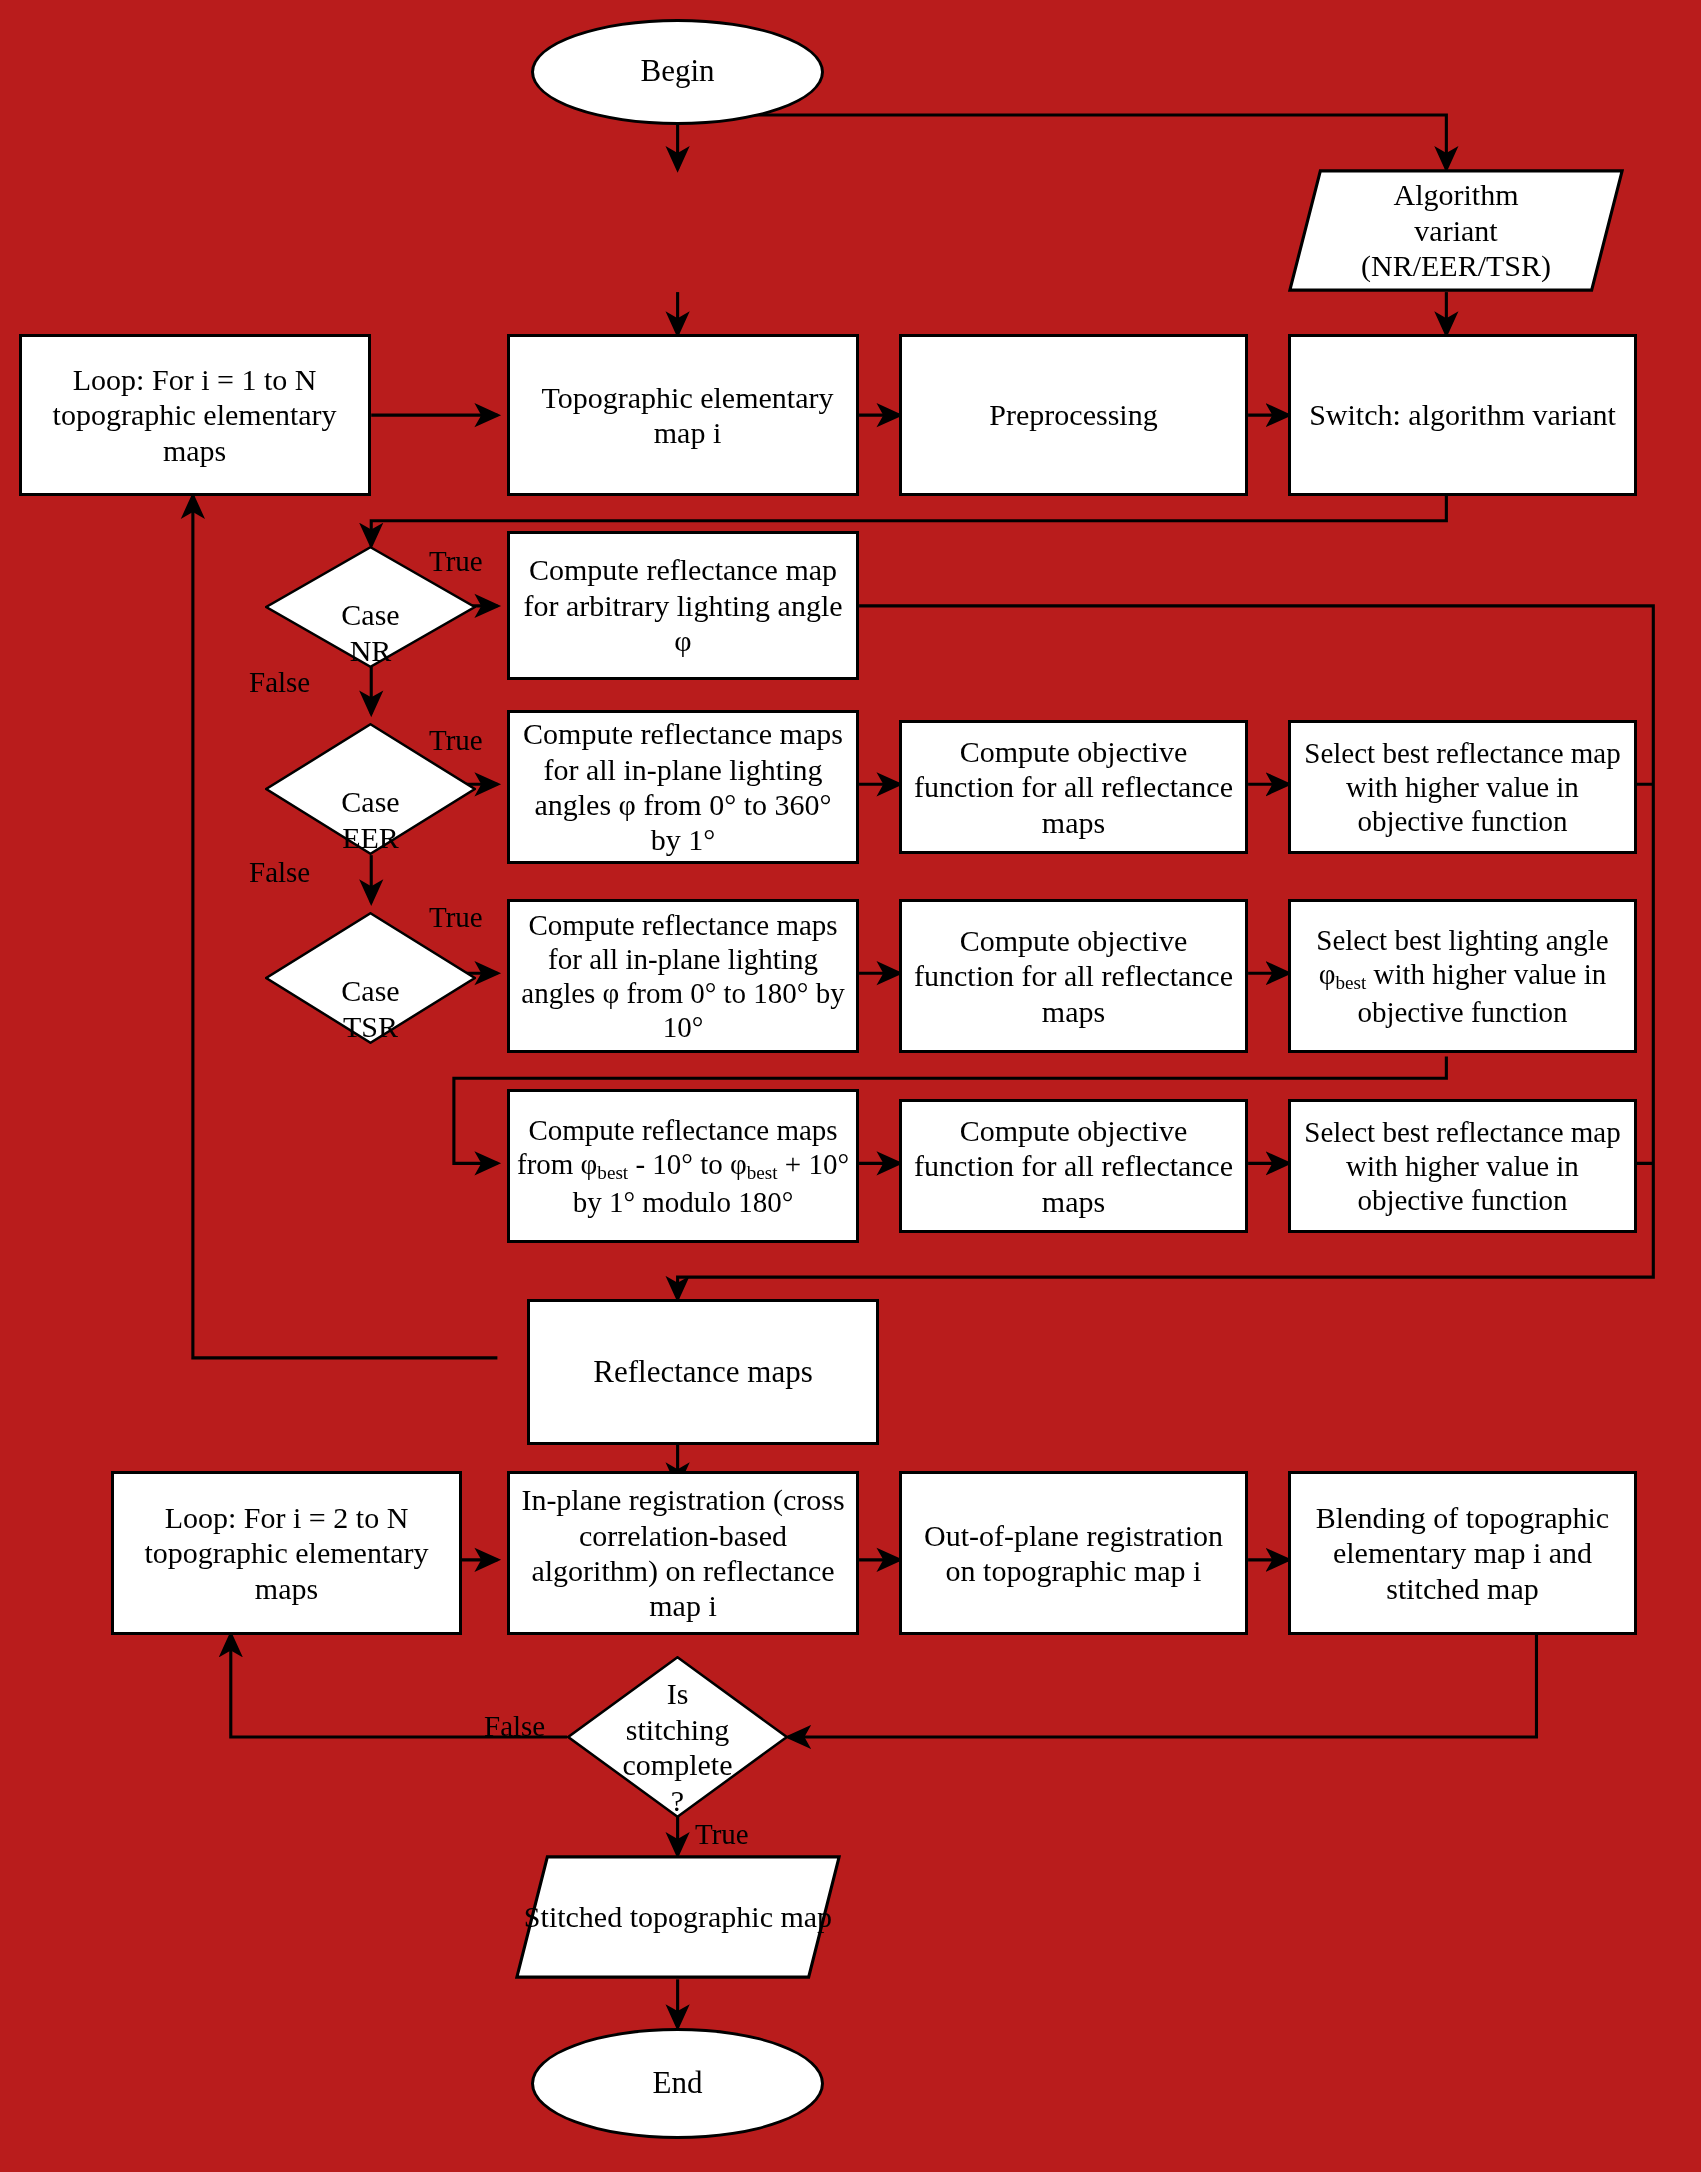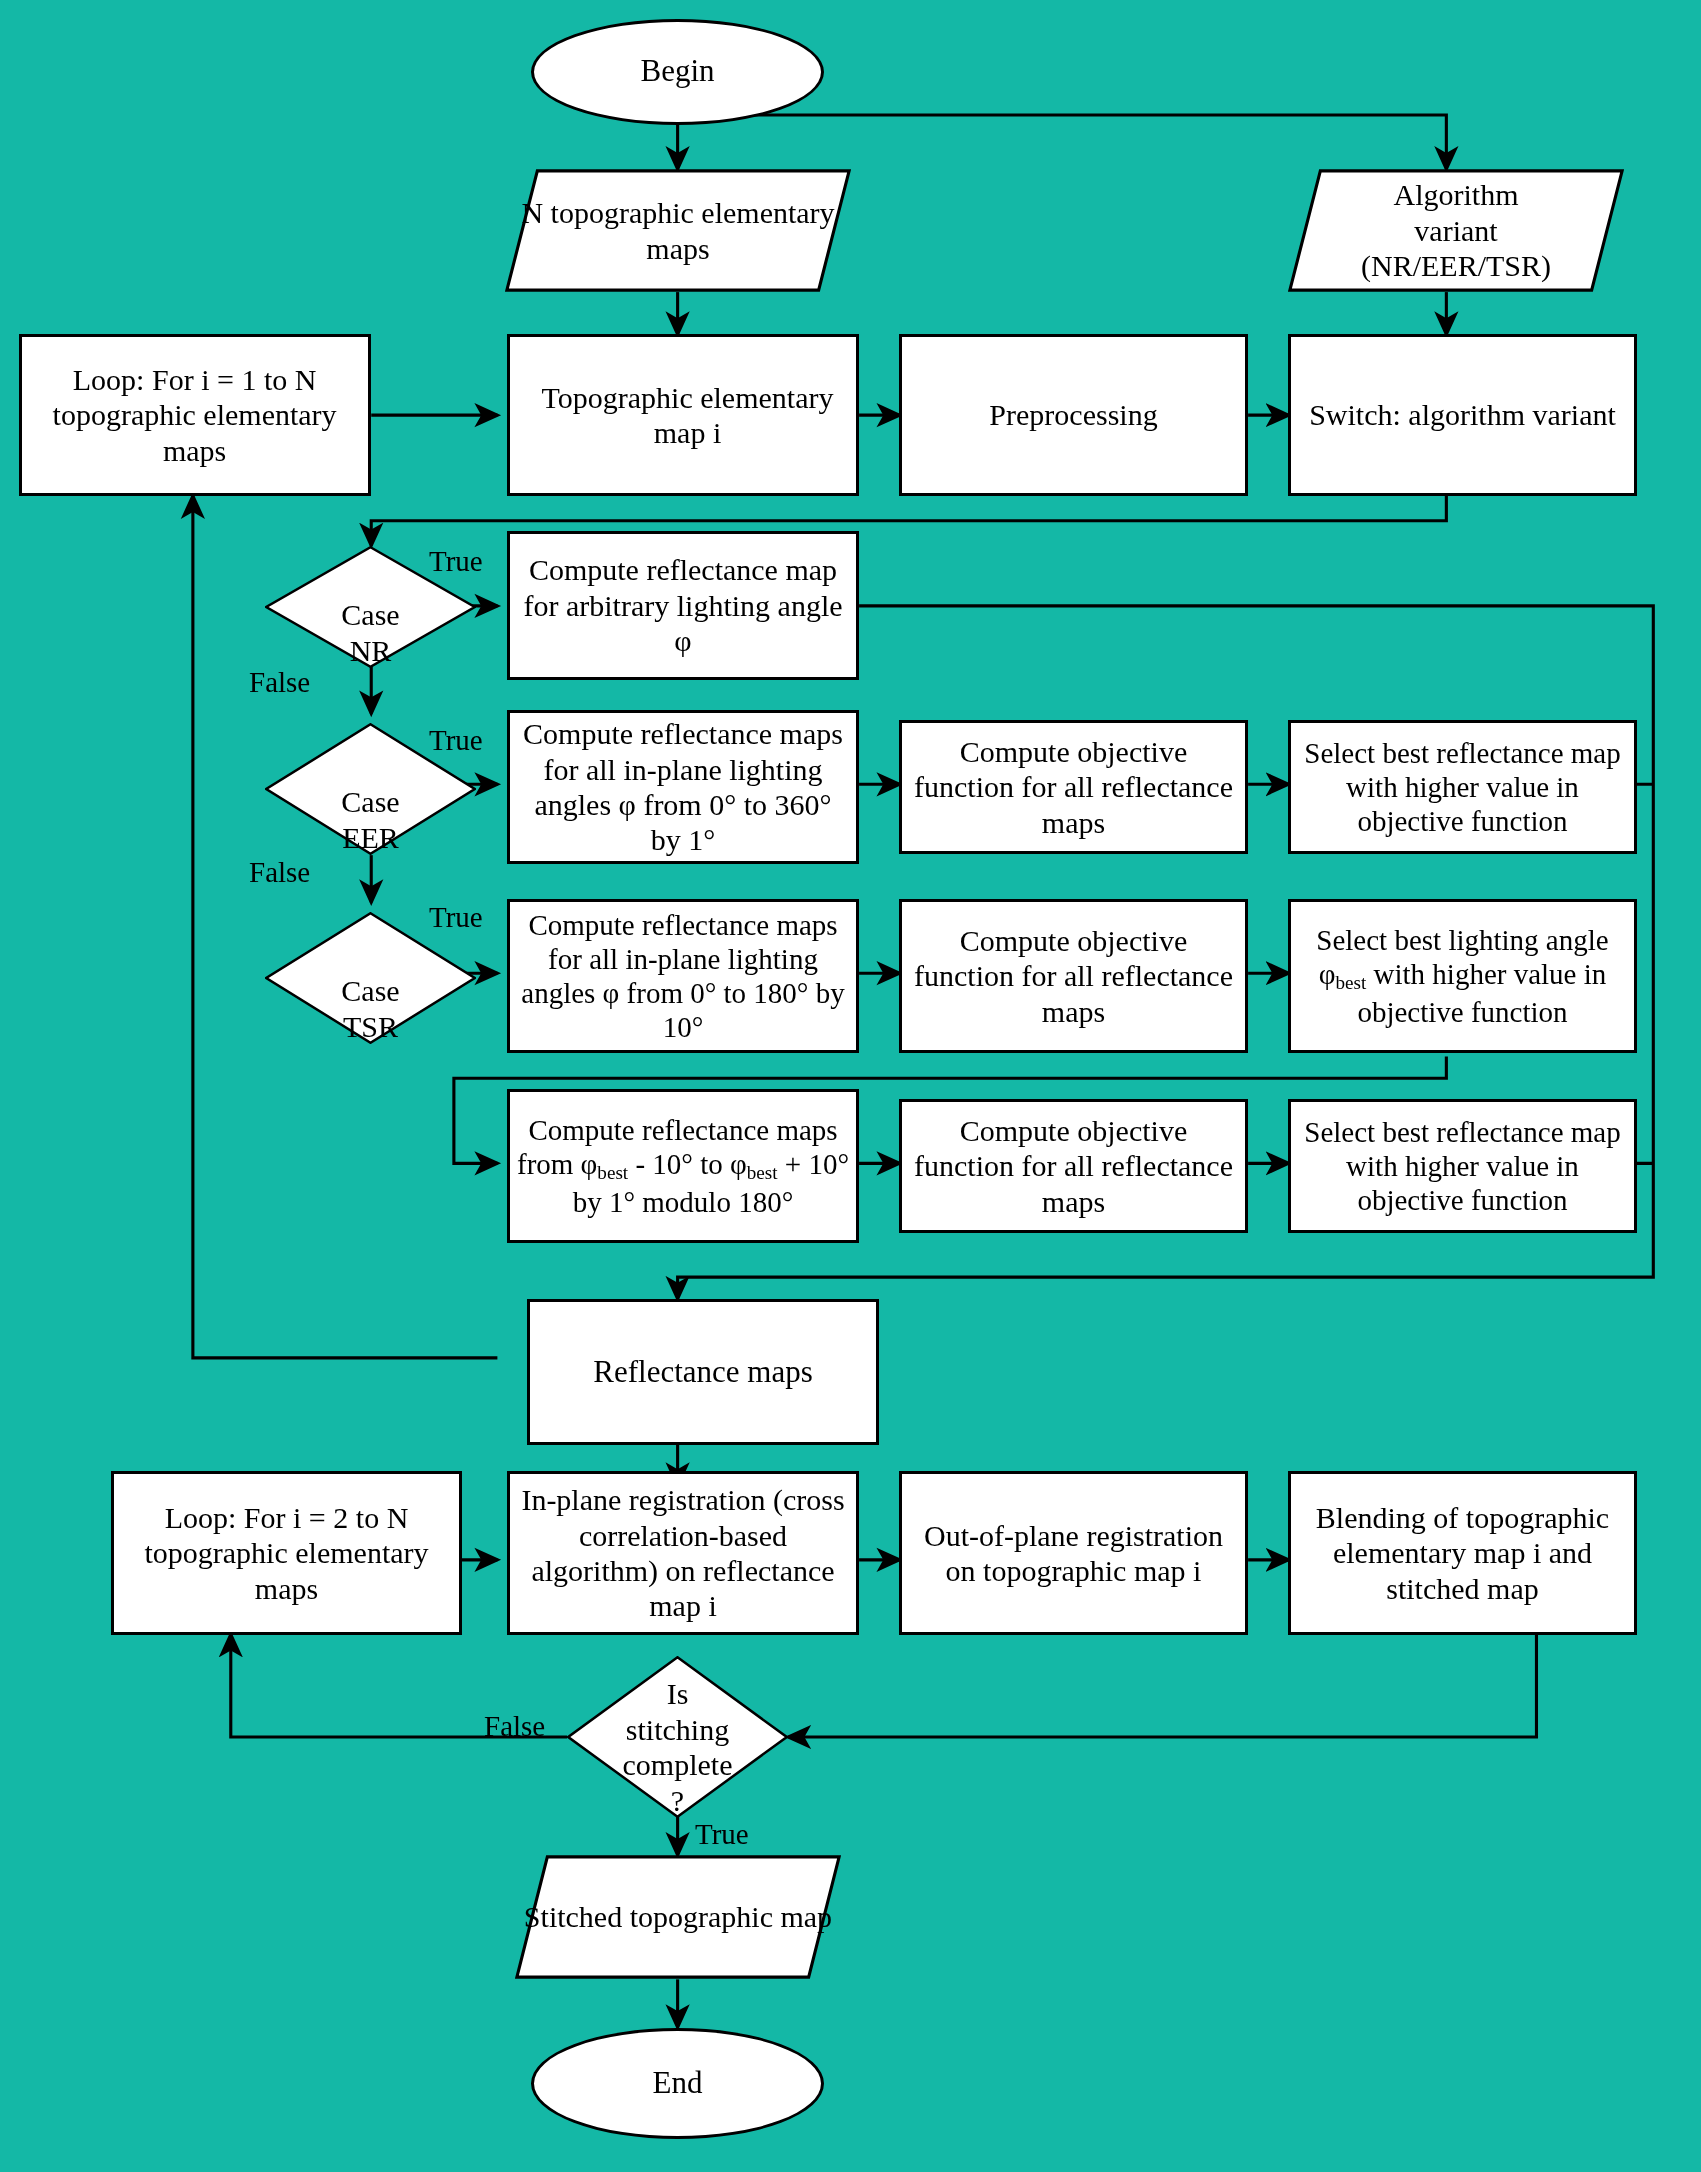--- a/index.html
+++ b/index.html
@@ -1,18 +1,18 @@
 <!DOCTYPE html>
 <html style="font-size:10px"><head>
 <meta charset="utf-8">
 <title>Flowchart</title>
 <style>
   html,body{margin:0;padding:0;background:#ffffff;}
   body{font-family:"Liberation Serif", serif;}
-  #stage{position:relative;width:1702px;height:2172px;background:#14b8a6;overflow:hidden;}
+  #stage{position:relative;width:1702px;height:2172px;background:#b91c1c;overflow:hidden;}
   svg#wires{position:absolute;left:0;top:0;width:1702px;height:2172px;}
   .node{position:absolute;box-sizing:border-box;display:flex;align-items:center;justify-content:center;text-align:center;color:#000;line-height:1.18;}
   .rect{border:3.1px solid #000;background:#fff;}
   .rect .txt{padding:0 6.2px;}
   .term{border:3.1px solid #000;background:#fff;border-radius:50%/50%;}
   .paral{background:transparent;border:0;}
   .paral .pshape{position:absolute;left:0;top:0;width:100%;height:100%;}
   .paral .txt{position:relative;z-index:2;width:100%;padding:0 8.7px;box-sizing:border-box;}
   .diam{background:transparent;border:0;align-items:flex-end;}
   .diam .dshape{position:absolute;left:0;top:0;width:100%;height:100%;}
@@ -96,26 +96,20 @@
       <path d="M1090,2905 L1090,2985" marker-end="url(#ah)"></path>
 
       <path d="M1090,3185 L1090,3262" marker-end="url(#ah)"></path>
     </g>
   </svg>
 
   <div class="node term f50" style="left:531px;top:18.6px;width:293px;height:106px;">
     <span class="txt">Begin</span>
   </div>
 
-  <div class="node paral f48" style="left:505px;top:169px;width:346px;height:123px;">
-    <svg class="pshape" viewBox="0 0 556 198" preserveAspectRatio="none">
-      <polygon points="52,3 553,3 504,195 3,195" fill="#fff" stroke="#000" stroke-width="5"></polygon>
-    </svg>
-    <span class="txt">N topographic elementary maps</span>
-  </div>
 
   <div class="node paral f48" style="left:1288px;top:169px;width:336px;height:123px;">
     <svg class="pshape" viewBox="0 0 540 198" preserveAspectRatio="none">
       <polygon points="52,3 537,3 488,195 3,195" fill="#fff" stroke="#000" stroke-width="5"></polygon>
     </svg>
     <span class="txt">
       <span>Algorithm</span><br>
       <span>variant</span><br>
       <span>(NR/EER/TSR)</span>
     </span>

